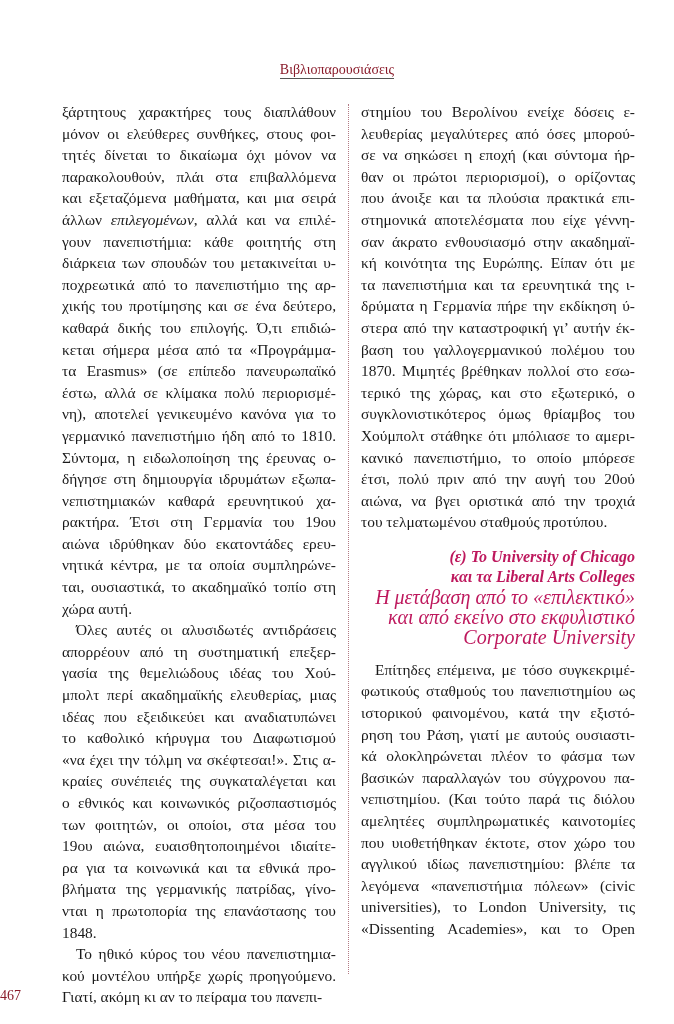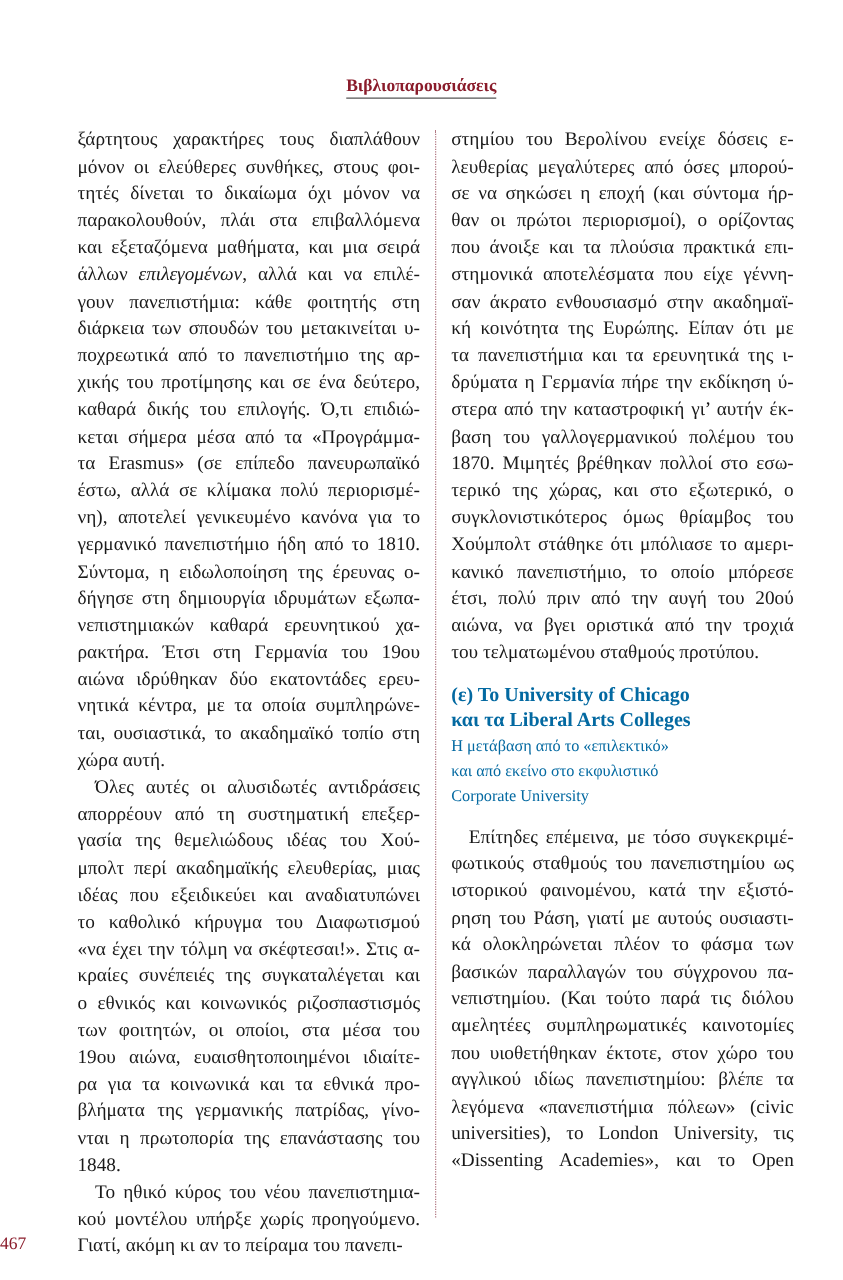--- a/index.html
+++ b/index.html
@@ -1,31 +1,31 @@
 <!DOCTYPE html>
 <html><head>
 <meta charset="utf-8">
 <style>
   html, body { margin: 0; padding: 0; background: #ffffff; }
   body { width: 674px; height: 1024px; position: relative; overflow: hidden;
          font-family: "Liberation Serif", "DejaVu Serif", serif; color: #1a1a1a; }
   .running-head { position: absolute; top: 62px; left: 0; width: 674px; text-align: center;
                   font-size: 14px; color: #8a1c2b; }
-  .running-head span { border-bottom: 1.5px solid #555; padding-bottom: 1px; font-weight: bold; }
+  .running-head span { border-bottom: 1.5px solid #555; padding-bottom: 1px; }
   .col { position: absolute; top: 101px; width: 274px; font-size: 15.4px; line-height: 21.6px; }
   .col-left { left: 62px; }
   .col-right { left: 361px; }
   .line { display: block; white-space: nowrap; text-align: justify; text-align-last: justify; height: 21.6px; overflow: visible; }
   .line.last { text-align-last: left; }
   .line.indent { text-indent: 14px; }
   .divider { position: absolute; left: 348px; top: 104px; height: 870px; width: 0;
              border-left: 1.5px dotted #b27a84; }
-  .section-heading { text-align: left; color: #0369a1; margin: 14px 0 12px 0; }
+  .section-heading { text-align: right; color: #be185d; margin: 14px 0 12px 0; font-style: italic; }
   .section-heading .h-bold { font-weight: bold; font-size: 16px; line-height: 20px; display: block; }
-  .section-heading .h-sub { font-size: 13px; line-height: 20px; display: block; }
+  .section-heading .h-sub { font-size: 20px; line-height: 20px; display: block; }
   .page-number { position: absolute; top: 988px; left: 0; width: 674px; text-align: left;
                  font-size: 14px; color: #8a1c2b; }
   i { font-style: italic; }
 </style>
 </head>
 <body>
 
 <div class="running-head">
   <span>Βιβλιοπαρουσιάσεις</span>
 </div>

